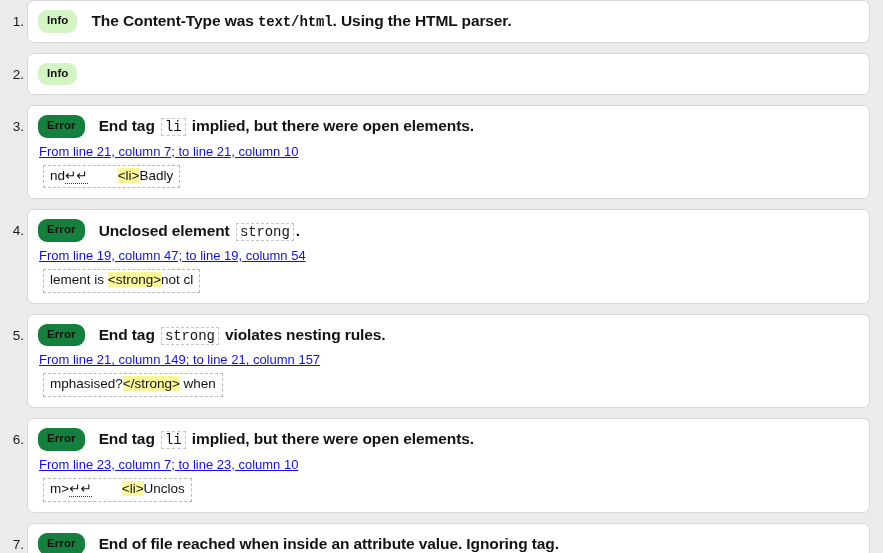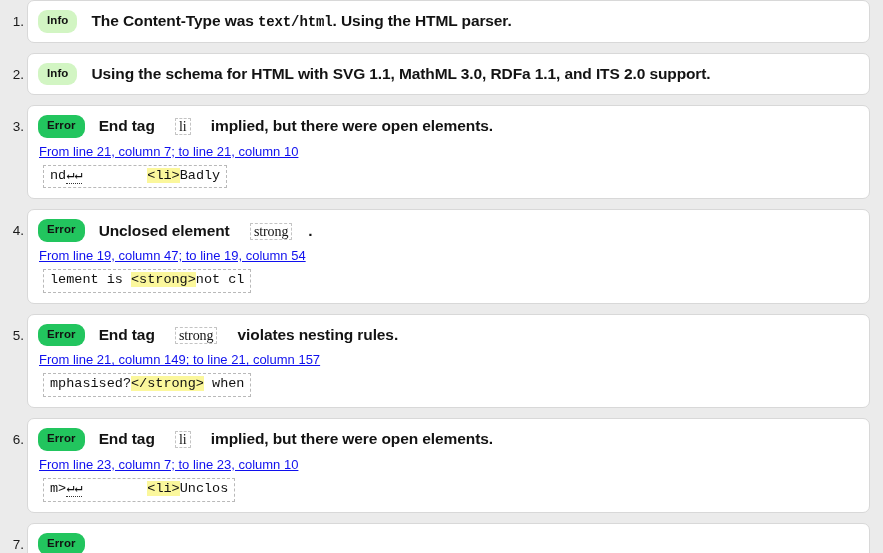--- a/index.html
+++ b/index.html
@@ -55,65 +55,65 @@
     font-weight: bold;
     line-height: 1;
     padding: 5px 9px 6px 9px;
     border-radius: 9px;
     color: #111;
     font-family: "Liberation Sans", sans-serif;
     letter-spacing: 0.1px;
     flex: 0 0 auto;
   }
   .badge.badge-info { background: #d2f5c3; }
-  .badge.badge-error { background: #22c55e; }
+  .badge.badge-error { background: #15803d; }
 
   .headline-text {
     margin-left: 14px;
     font-size: 15.5px;
     font-weight: bold;
     color: #131313;
     letter-spacing: -0.1px;
     line-height: 1.15;
     font-family: "Liberation Sans", sans-serif;
   }
   .headline-text code.plain {
     font-family: "Liberation Mono", monospace;
     font-weight: bold;
     font-size: 14px;
     color: #131313;
   }
   .headline-text code.boxed {
-    font-family: Liberation Serif, serif;
+    font-family: Liberation Mono, monospace;
     font-weight: normal;
     font-size: 14px;
     color: #131313;
     border: 1px dashed #c3c3c3;
     padding: 0 3px;
-    margin: 0 16px;
+    margin: 0 2px;
     border-radius: 1px;
   }
 
   .loc-link {
     display: block;
     margin: 6px 0 0 1px;
     font-size: 13px;
     color: #1010ee;
     text-decoration: underline;
     font-family: "Liberation Sans", sans-serif;
     cursor: pointer;
     width: fit-content;
   }
 
   .extract {
     display: inline-block;
     margin: 6px 0 0 5px;
     border: 1px dashed #b9b9b9;
     padding: 2px 6px 3px 6px;
-    font-family: Liberation Mono, monospace;
+    font-family: Liberation Sans, sans-serif;
     font-size: 13.5px;
     color: #111;
     white-space: pre;
     background: #fff;
     line-height: 1.25;
   }
   .extract .hl { background: #fbf79c; }
   .extract .cr {
     border-bottom: 1px dotted #333;
   }
@@ -131,21 +131,20 @@
           <span class="badge badge-info">Info</span>
           <span class="headline-text">The Content-Type was <code class="plain">text/html</code>. Using the HTML parser.</span>
         </div>
       </div>
     </li>
     <li class="msg-row">
       <span class="rownum"></span>
       <div class="card info">
         <div class="headline">
           <span class="badge badge-info">Info</span>
-          <span class="headline-text">Using the schema for HTML with SVG 1.1, MathML 3.0, RDFa 1.1, and ITS 2.0 support.</span>
         </div>
       </div>
     </li>
     <li class="msg-row">
       <span class="rownum"></span>
       <div class="card">
         <div class="headline">
           <span class="badge badge-error">Error</span>
           <span class="headline-text">End tag <code class="boxed">li</code> implied, but there were open elements.</span>
         </div>
@@ -184,16 +183,17 @@
         </div>
         <a class="loc-link">From line 23, column 7; to line 23, column 10</a>
         <div><span class="extract"><span>m&gt;</span><span class="cr">↵↵</span><span>        </span><span class="hl">&lt;li&gt;</span><span>Unclos</span></span></div>
       </div>
     </li>
     <li class="msg-row clipped">
       <span class="rownum"></span>
       <div class="card">
         <div class="headline">
           <span class="badge badge-error">Error</span>
+          <span class="headline-text">End of file reached when inside an attribute value. Ignoring tag.</span>
         </div>
       </div>
     </li>
   </ol>
 
 </body></html>

